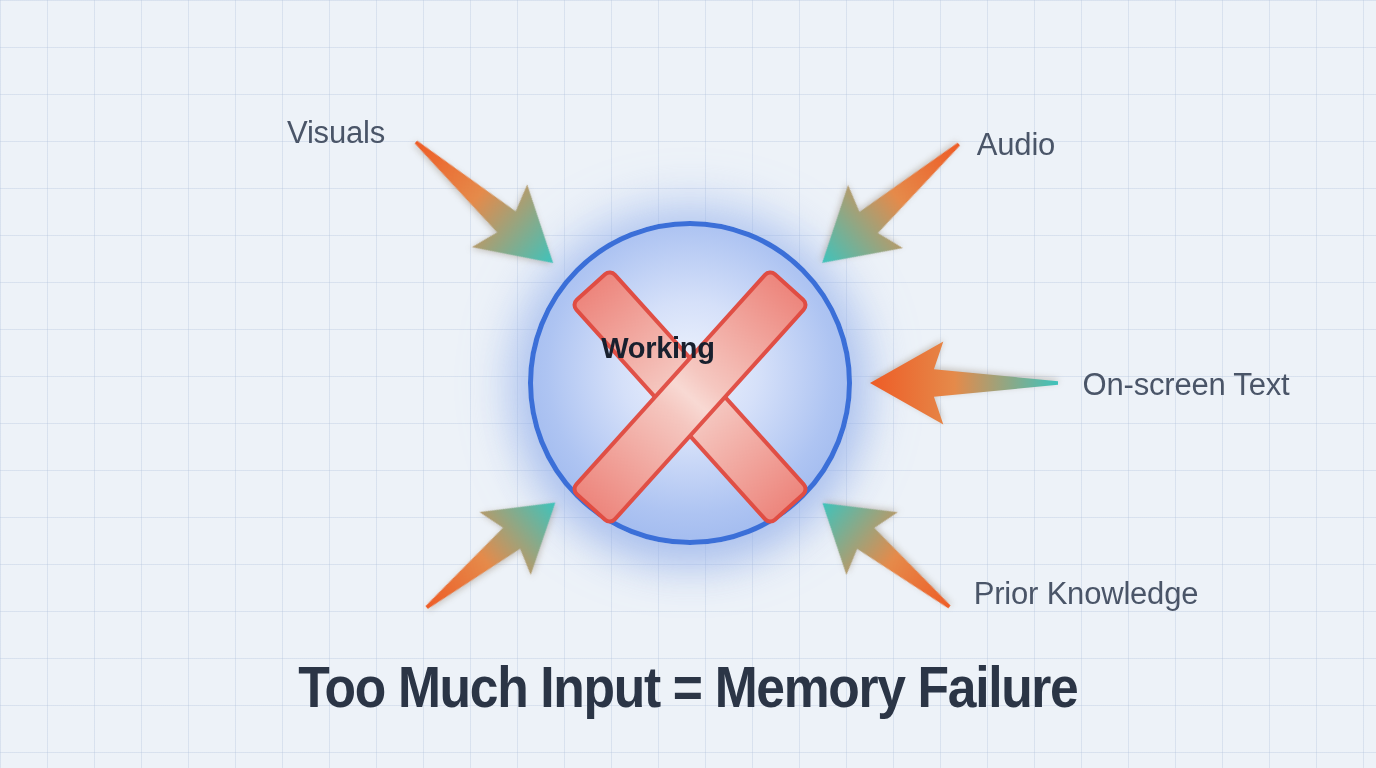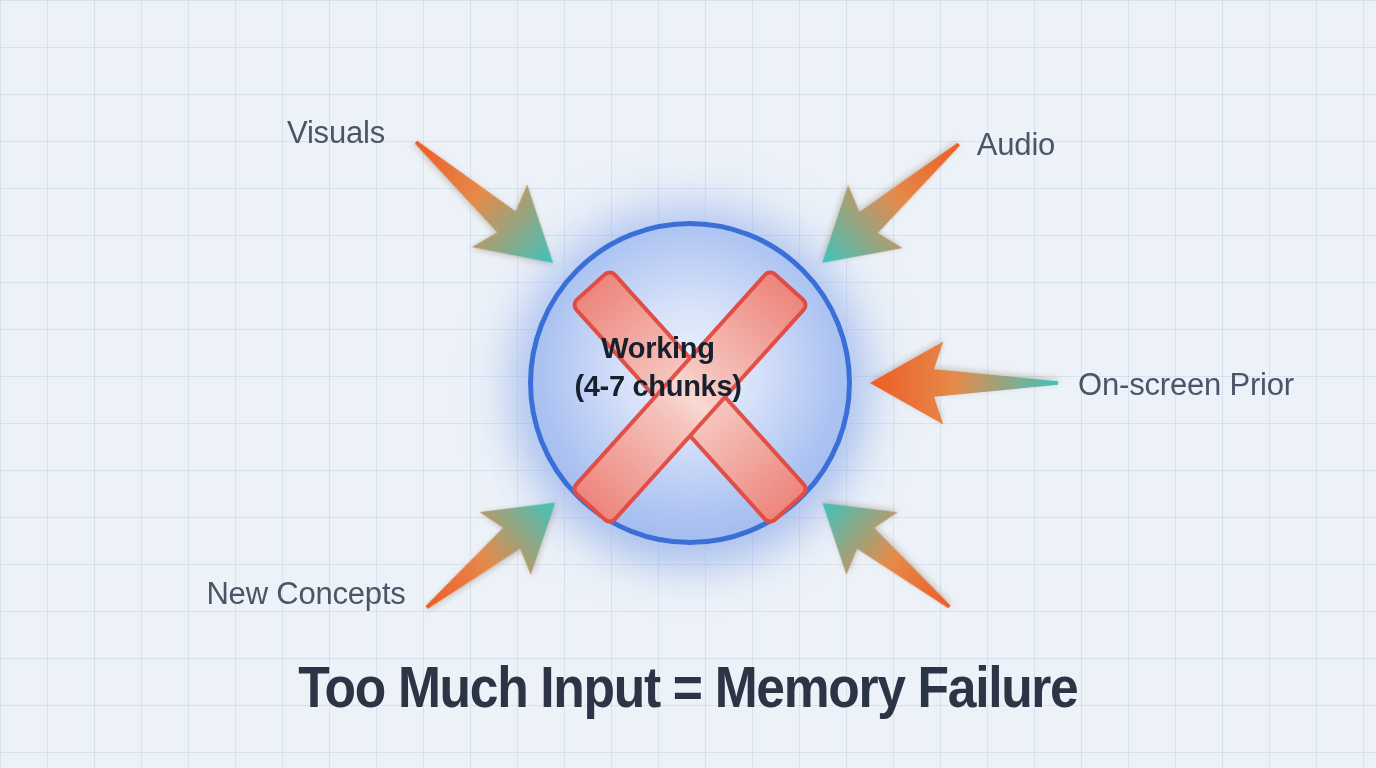--- a/index.html
+++ b/index.html
@@ -80,21 +80,20 @@
 <body>
 
 <div class="stage">
 
   <div class="memory-circle"></div>
   <div class="x-bar bar-a"></div>
   <div class="x-bar bar-b"></div>
 
   <div class="center-text">
     <div>Working</div>
-    <div>(4-7 chunks)</div>
   </div>
 
   <svg class="arrow" style="left:393px;top:156px;transform:rotate(41.4deg);" width="183" height="93" viewBox="0 0 200 100" preserveAspectRatio="none">
     <defs>
       <linearGradient id="gOT1" x1="0" y1="0" x2="1" y2="0">
         <stop offset="0" stop-color="#ee5c26"></stop>
           <stop offset="0.45" stop-color="#e58a4a"></stop>
           <stop offset="1" stop-color="#3ec3bc"></stop>
       </linearGradient>
     </defs>
@@ -119,20 +118,20 @@
   <svg class="arrow" style="left:408px;top:510px;transform:rotate(-39.2deg);" width="166" height="90" viewBox="0 0 200 100" preserveAspectRatio="none">
     <polygon points="0,48 132,35 122,5 200,50 122,95 132,65 0,52" fill="url(#gOT1)"></polygon>
   </svg>
 
   <svg class="arrow" style="left:804px;top:510px;transform:rotate(-140.7deg);" width="164" height="90" viewBox="0 0 200 100" preserveAspectRatio="none">
     <polygon points="0,48 132,35 122,5 200,50 122,95 132,65 0,52" fill="url(#gOT1)"></polygon>
   </svg>
 
   <div class="src-label" style="left:336px;top:133px;">Visuals</div>
   <div class="src-label" style="left:1016px;top:133px;margin-top:12px;">Audio</div>
-  <div class="src-label" style="left:1186px;top:385px;">On-screen Prior</div>
-  <div class="src-label" style="left:306px;top:594px;">New Concepts</div>
+  <div class="src-label" style="left:1186px;top:385px;">On-screen Text</div>
+  <div class="src-label" style="left:1086px;top:594px;">Prior Knowledge</div>
 
   <div class="title-wrap">
     <span class="title-inner">Too Much Input = Memory Failure</span>
   </div>
 
 </div>
 
 </body></html>

